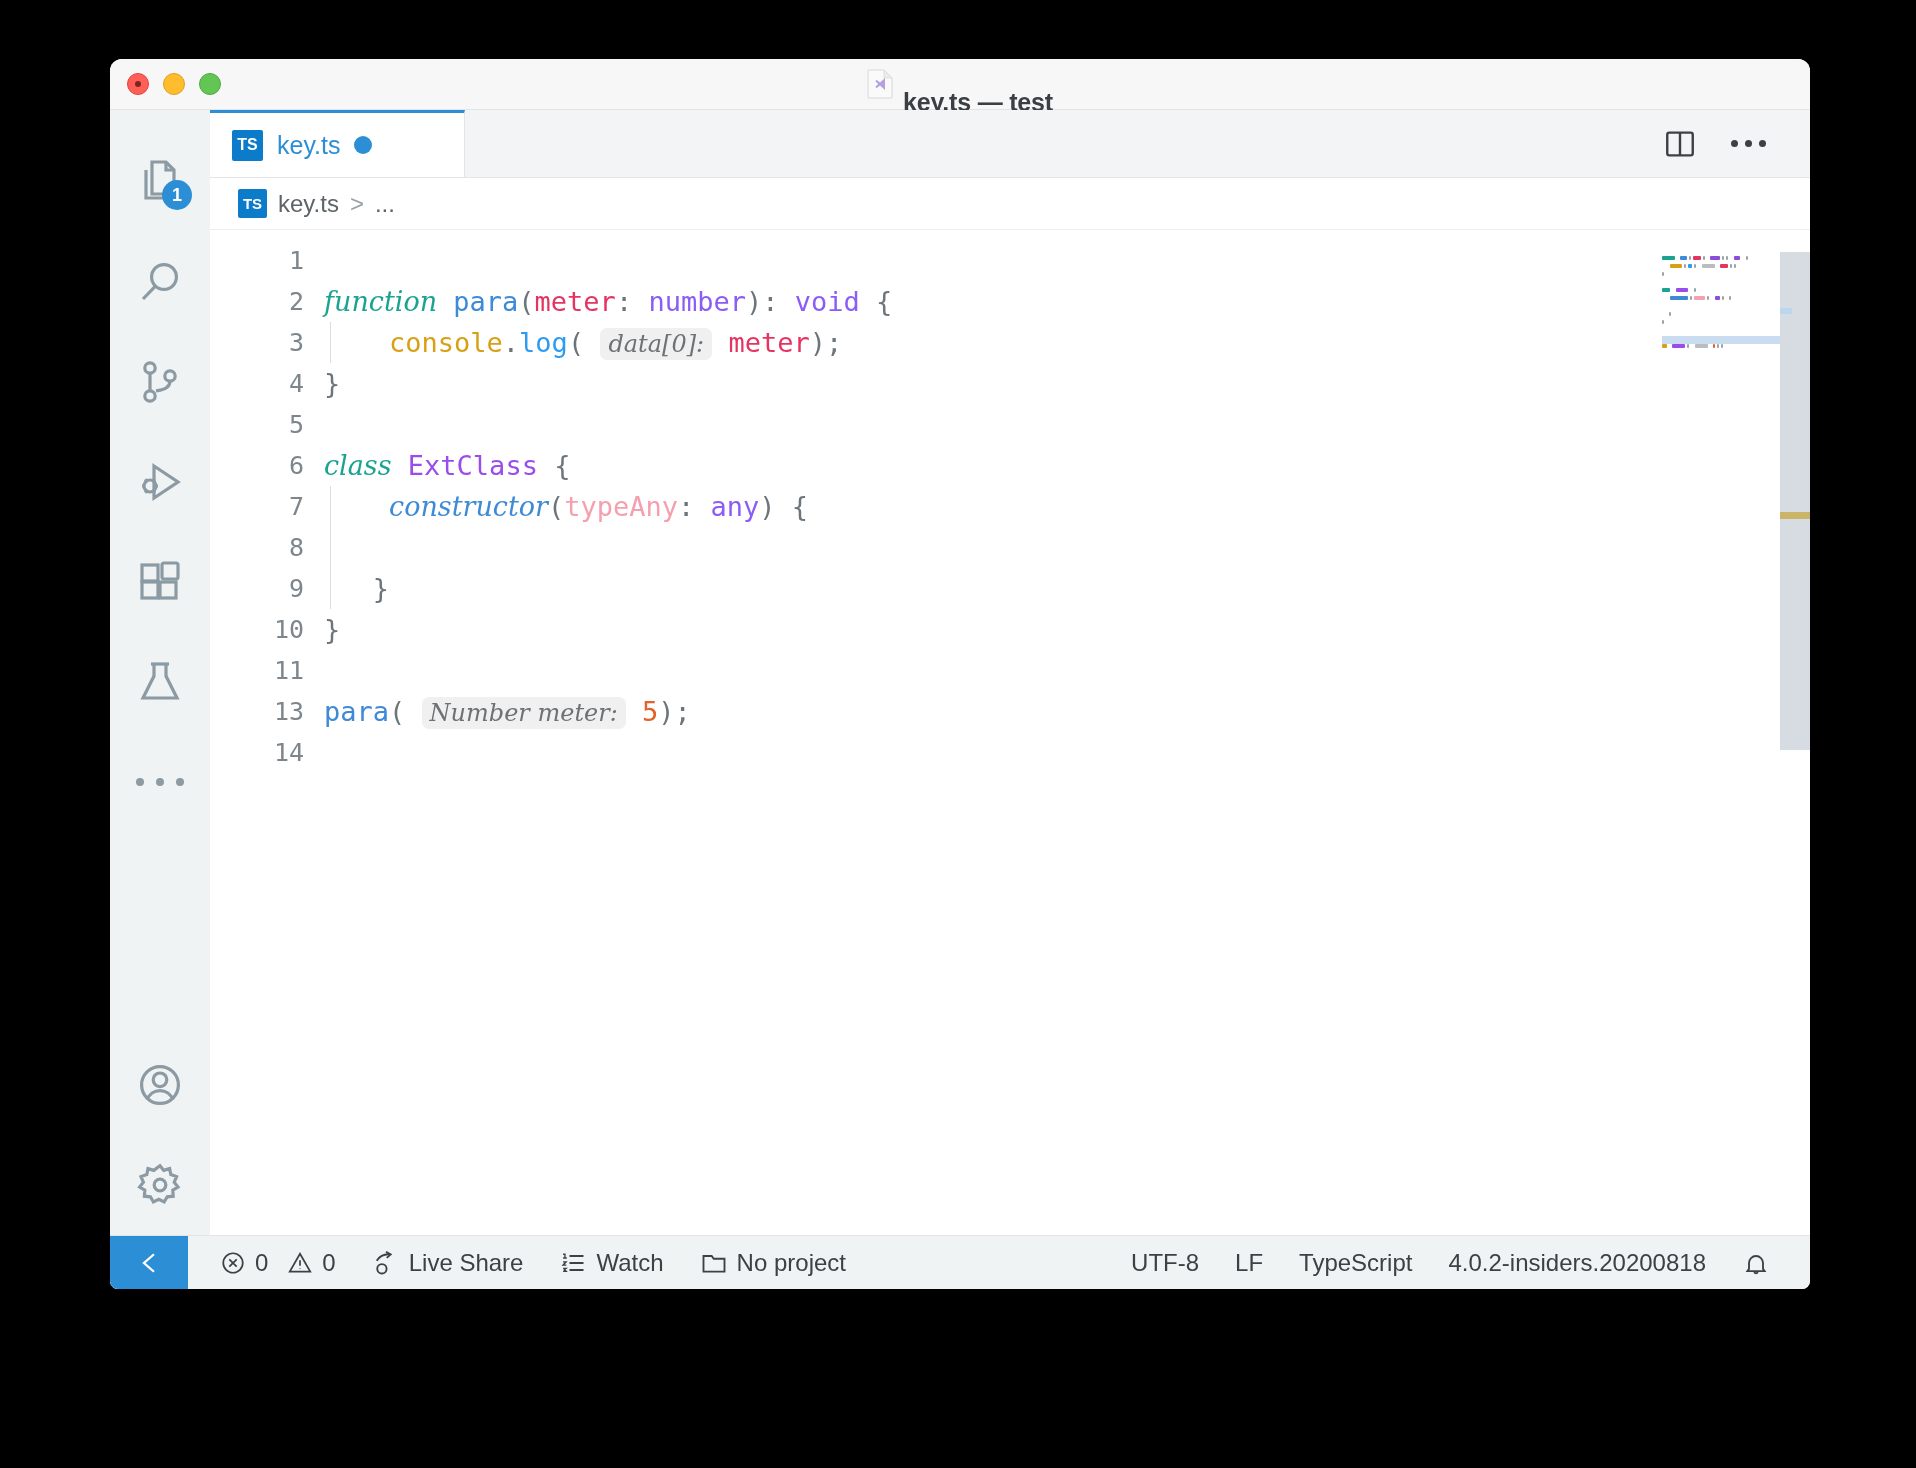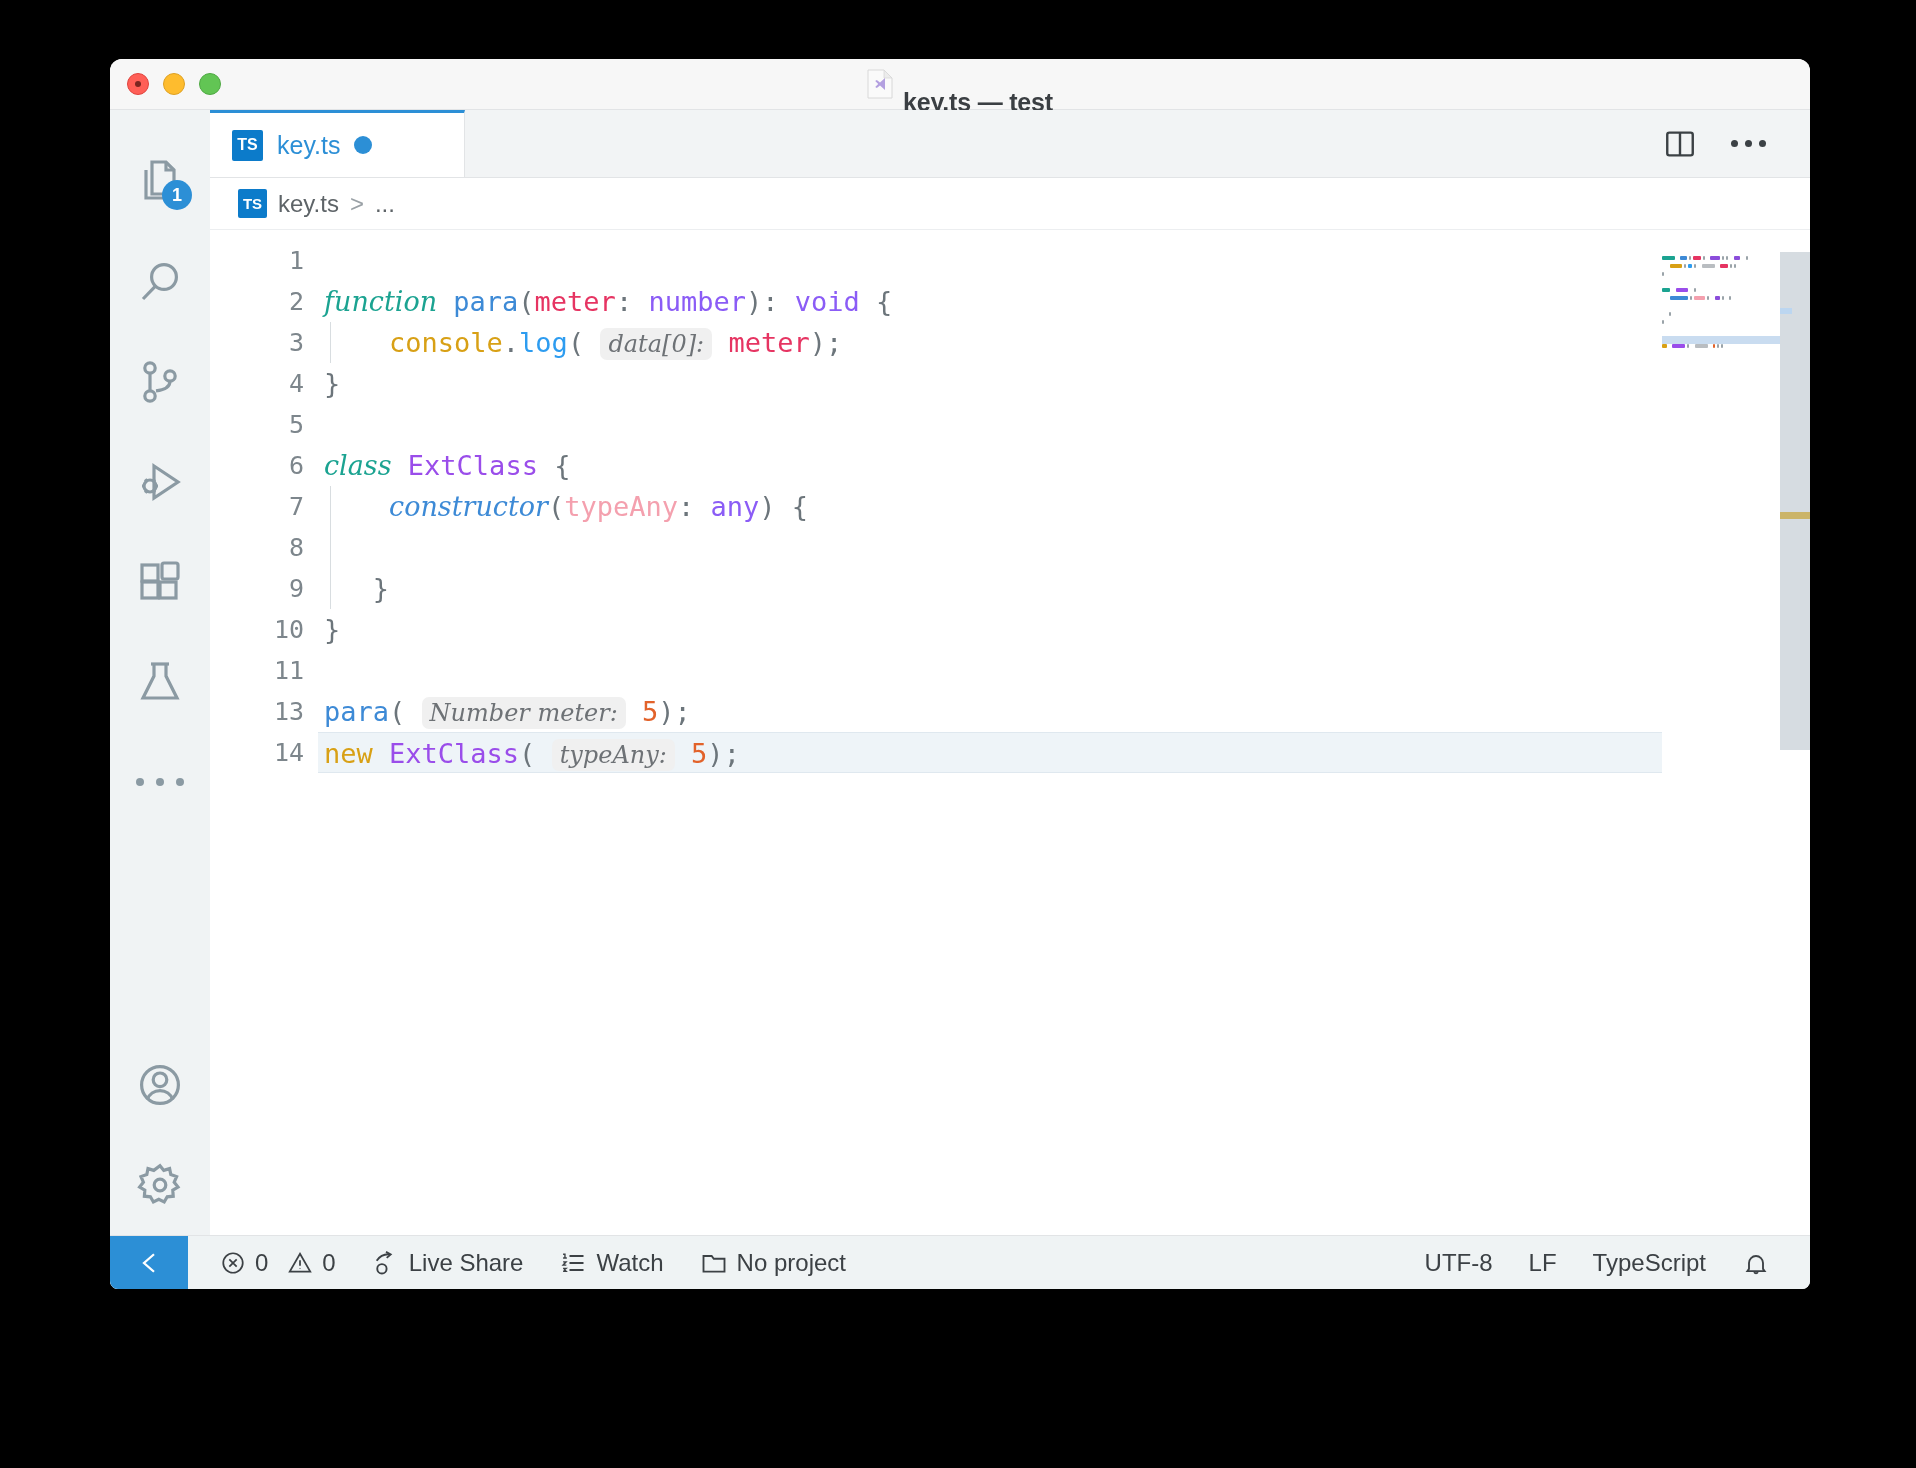--- a/index.html
+++ b/index.html
@@ -418,21 +418,20 @@
             <div class="ln"><span class="t-punc">    </span><span class="t-obj">console</span><span class="t-punc">.</span><span class="t-prop">log</span><span class="t-punc">(</span><span class="t-punc"> </span><span class="hint">data[0]:</span><span class="t-punc"> </span><span class="t-param">meter</span><span class="t-punc">)</span><span class="t-punc">;</span></div>
             <div class="ln"><span class="t-punc">}</span></div>
             <div class="ln"></div>
             <div class="ln"><span class="t-kw-italic">class</span><span class="t-punc"> </span><span class="t-class">ExtClass</span><span class="t-punc"> </span><span class="t-punc">{</span></div>
             <div class="ln"><span class="t-punc">    </span><span class="t-kw-ctor">constructor</span><span class="t-punc">(</span><span class="t-pink">typeAny</span><span class="t-punc">:</span><span class="t-punc"> </span><span class="t-type">any</span><span class="t-punc">)</span><span class="t-punc"> </span><span class="t-punc">{</span></div>
             <div class="ln"></div>
             <div class="ln"><span class="t-punc">   </span><span class="t-punc">}</span></div>
             <div class="ln"><span class="t-punc">}</span></div>
             <div class="ln"></div>
             <div class="ln"><span class="t-fn">para</span><span class="t-punc">(</span><span class="t-punc"> </span><span class="hint">Number meter:</span><span class="t-punc"> </span><span class="t-num">5</span><span class="t-punc">)</span><span class="t-punc">;</span></div>
-            <div class="ln current"><span class="t-new">new</span><span class="t-punc"> </span><span class="t-class">ExtClass</span><span class="t-punc">(</span><span class="t-punc"> </span><span class="hint">typeAny:</span><span class="t-punc"> </span><span class="t-num">5</span><span class="t-punc">)</span><span class="t-punc">;</span></div>
             <div class="iguide" style="top: 92px; height: 41px; left: 12px;"></div>
             <div class="iguide" style="top: 256px; height: 123px; left: 12px;"></div>
           </div>
 
         <div class="minimap" id="minimap">
             <div class="mm-line"></div>
             <div class="mm-line"><span style="width: 12.8px; background: rgb(27, 163, 145); position: relative;"></span><span style="width: 1.6px; background: transparent;"></span><span style="width: 6.4px; background: rgb(61, 138, 214); position: relative;"></span><span style="width: 2px; background: rgb(154, 163, 169); position: relative;"></span><span style="width: 8px; background: rgb(230, 52, 98); position: relative;"></span><span style="width: 2px; background: rgb(154, 163, 169); position: relative;"></span><span style="width: 1.6px; background: transparent;"></span><span style="width: 9.6px; background: rgb(139, 77, 219); position: relative;"></span><span style="width: 2px; background: rgb(154, 163, 169); position: relative;"></span><span style="width: 2px; background: rgb(154, 163, 169); position: relative;"></span><span style="width: 1.6px; background: transparent;"></span><span style="width: 6.4px; background: rgb(139, 77, 219); position: relative;"></span><span style="width: 1.6px; background: transparent;"></span><span style="width: 2px; background: rgb(154, 163, 169); position: relative;"></span></div>
             <div class="mm-line"><span style="width: 6.4px; background: transparent;"></span><span style="width: 11.2px; background: rgb(216, 160, 21); position: relative;"></span><span style="width: 2px; background: rgb(154, 163, 169); position: relative;"></span><span style="width: 4.8px; background: rgb(45, 156, 240); position: relative;"></span><span style="width: 2px; background: rgb(154, 163, 169); position: relative;"></span><span style="width: 1.6px; background: transparent;"></span><span style="width: 12.8px; background: rgb(185, 189, 193); position: relative;"></span><span style="width: 1.6px; background: transparent;"></span><span style="width: 8px; background: rgb(230, 52, 98); position: relative;"></span><span style="width: 2px; background: rgb(154, 163, 169); position: relative;"></span><span style="width: 2px; background: rgb(154, 163, 169); position: relative;"></span></div>
             <div class="mm-line"><span style="width: 2px; background: rgb(154, 163, 169); position: relative;"></span></div>
             <div class="mm-line"></div>
@@ -505,20 +504,23 @@
       <div class="sb-item">
         <span>UTF-8</span>
       </div>
       <div class="sb-item">
         <span>LF</span>
       </div>
       <div class="sb-item">
         <span>TypeScript</span>
       </div>
       <div class="sb-item">
+        <span>4.0.2-insiders.20200818</span>
+      </div>
+      <div class="sb-item">
         <svg width="28" height="28" viewBox="0 0 24 24" fill="none" stroke="#3c4145" stroke-width="1.6">
           <path d="M6 17 v-5 a6 6 0 0 1 12 0 v5 l1.4 2 h-14.8 z"></path>
           <path d="M10.4 19.8 a1.8 1.8 0 0 0 3.2 0"></path>
         </svg>
       </div>
     </div>
   </div>
 </div>
 
 </body></html>

